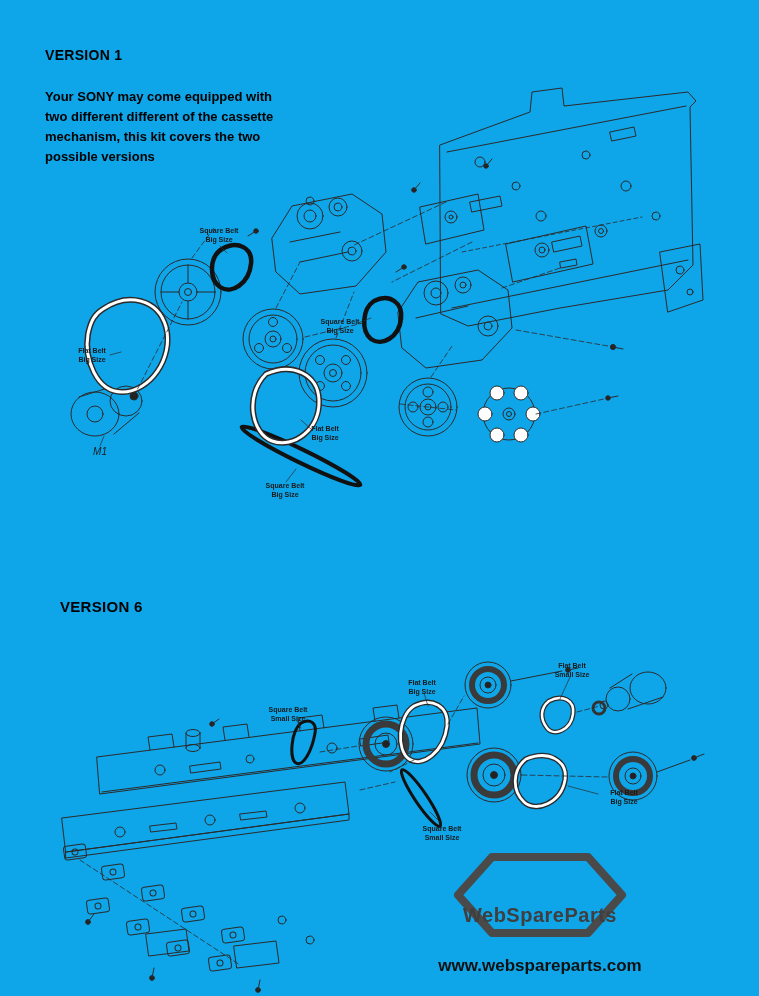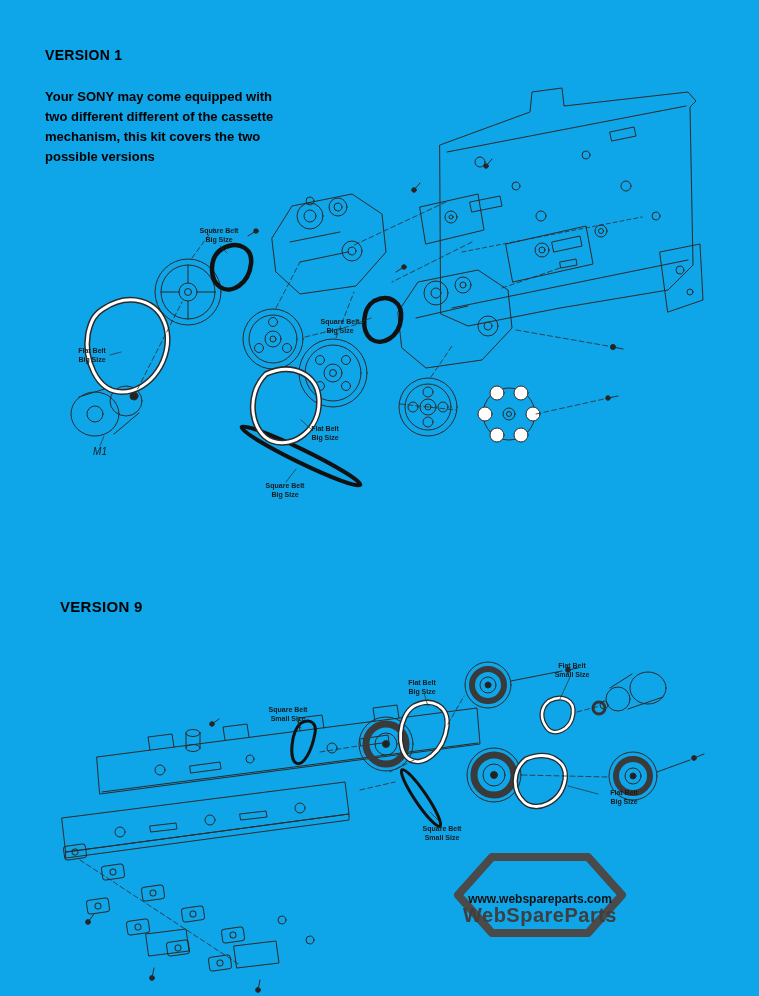--- a/index.html
+++ b/index.html
@@ -32,22 +32,22 @@
   }
   .m1-label{
     position:absolute;transform:translateX(-50%);
     font-size:10px;font-style:italic;color:#1a1a1a;
   }
   .logo-text{
     position:absolute;left:540px;top:904px;transform:translateX(-50%);
     font-size:20px;font-weight:700;color:#3f3f3f;letter-spacing:.5px;
   }
   .site-url{
-    position:absolute;left:540px;top:892px;transform:translateX(-50%);
-    font-size:12px;font-weight:700;color:#111;
+    position:absolute;left:540px;top:956px;transform:translateX(-50%);
+    font-size:17px;font-weight:700;color:#111;
   }
 </style>
 </head>
 <body>
 
 <div id="page">
 
   <svg id="diagram-canvas" width="759" height="996" viewBox="0 0 759 996">
     <g stroke="#2b2b2b" fill="none" stroke-width="1" stroke-linejoin="round" stroke-linecap="round">
 
@@ -422,21 +422,21 @@
   <div class="part-label" style="left:340px;top:317px;">Square Belt
 Big Size</div>
   <div class="part-label" style="left:92px;top:346px;">Flat Belt
 Big Size</div>
   <div class="part-label" style="left:325px;top:424px;">Flat Belt
 Big Size</div>
   <div class="part-label" style="left:285px;top:481px;">Square Belt
 Big Size</div>
   <div class="m1-label" style="left:100px;top:446px;">M1</div>
 
-  <div class="v2-title">VERSION 9</div>
+  <div class="v2-title">VERSION 6</div>
 
   <div class="part-label" style="left:288px;top:705px;">Square Belt
 Small Size</div>
   <div class="part-label" style="left:422px;top:678px;">Flat Belt
 Big Size</div>
   <div class="part-label" style="left:572px;top:661px;">Flat Belt
 Small Size</div>
   <div class="part-label" style="left:624px;top:788px;">Flat Belt
 Big Size</div>
   <div class="part-label" style="left:442px;top:824px;">Square Belt

